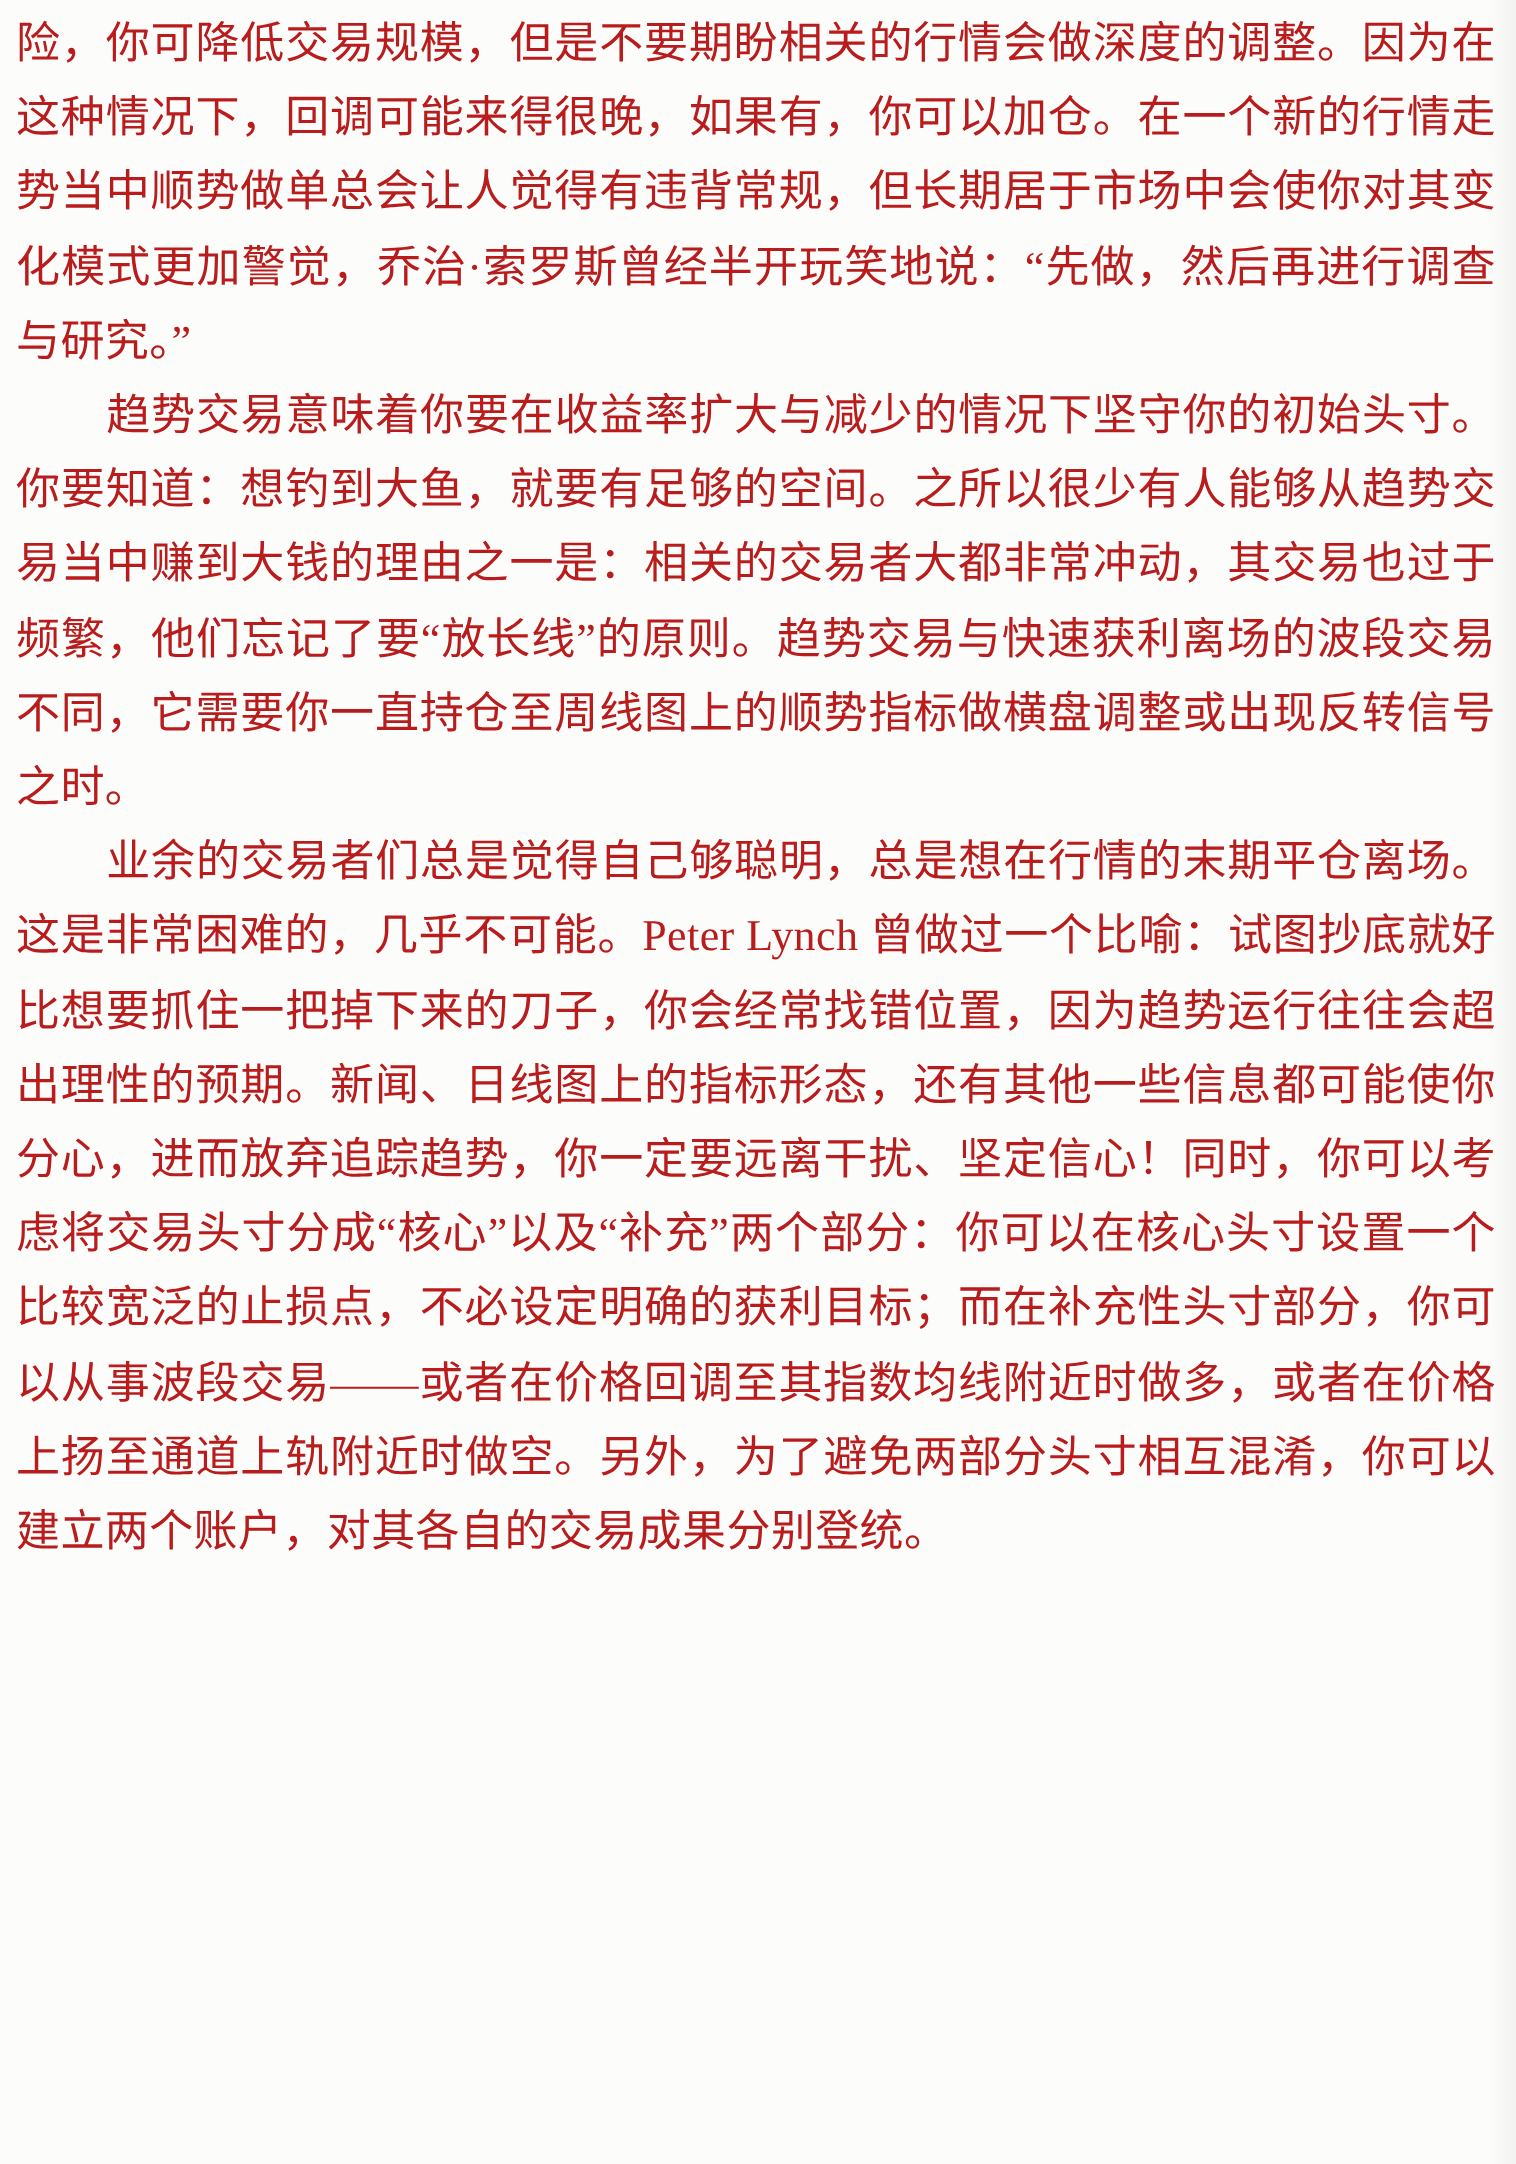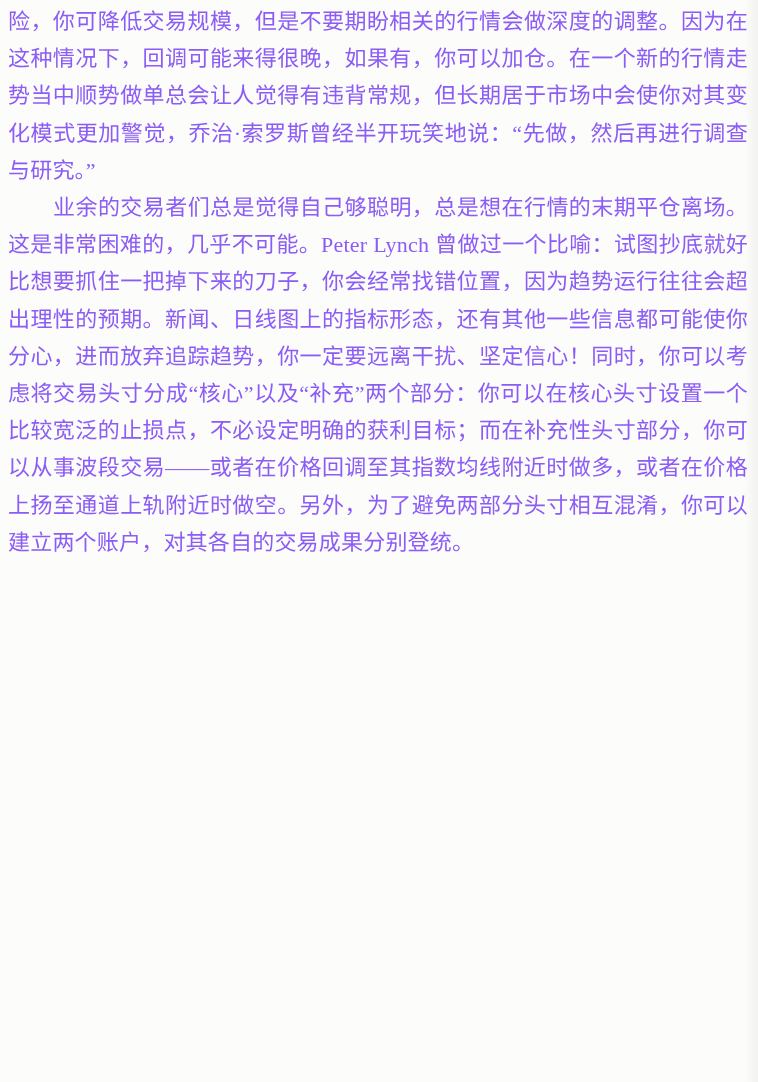--- a/index.html
+++ b/index.html
@@ -10,21 +10,21 @@
   .page {
     position: relative;
     width: 758px;
     height: 1082px;
     margin: 0 auto;
     background: #fcfcfa;
     overflow: hidden;
     box-sizing: border-box;
     padding: 3px 10px 0 8px;
     font-family: "Liberation Serif", "DejaVu Serif", serif;
-    color: #8b5cf6;
+    color: #b91c1c;
   }
   
   .page::after {
     content: "";
     position: absolute;
     top: 0; right: 0;
     width: 14px; height: 100%;
     background: linear-gradient(to right, rgba(0,0,0,0), rgba(0,0,0,0.04));
     pointer-events: none;
   }
@@ -42,19 +42,20 @@
     text-indent: 0;
   }
 </style>
 </head>
 <body>
 
 <div class="page">
   <p class="para no-indent">险，你可降低交易规模，但是不要期盼相关的行情会做深度的调整。因为在这种情况下，回调可能来得很晚，如果有，你可以加仓。在一个新的行情走势当中顺势做单总会让人觉得有违背常规，但长期居于市场中会使你对其变化模式更加警觉，乔治·索罗斯曾经半开玩笑地说：“先做，然后再进行调查与研究。”</p>
 
 
+  <p class="para">趋势交易意味着你要在收益率扩大与减少的情况下坚守你的初始头寸。你要知道：想钓到大鱼，就要有足够的空间。之所以很少有人能够从趋势交易当中赚到大钱的理由之一是：相关的交易者大都非常冲动，其交易也过于频繁，他们忘记了要“放长线”的原则。趋势交易与快速获利离场的波段交易不同，它需要你一直持仓至周线图上的顺势指标做横盘调整或出现反转信号之时。</p>
 
   <p class="para">业余的交易者们总是觉得自己够聪明，总是想在行情的末期平仓离场。这是非常困难的，几乎不可能。Peter Lynch 曾做过一个比喻：试图抄底就好比想要抓住一把掉下来的刀子，你会经常找错位置，因为趋势运行往往会超出理性的预期。新闻、日线图上的指标形态，还有其他一些信息都可能使你分心，进而放弃追踪趋势，你一定要远离干扰、坚定信心！同时，你可以考虑将交易头寸分成“核心”以及“补充”两个部分：你可以在核心头寸设置一个比较宽泛的止损点，不必设定明确的获利目标；而在补充性头寸部分，你可以从事波段交易——或者在价格回调至其指数均线附近时做多，或者在价格上扬至通道上轨附近时做空。另外，为了避免两部分头寸相互混淆，你可以建立两个账户，对其各自的交易成果分别登统。</p>
 
   <p class="para">
     
   </p>
 </div>
 
 </body></html>

